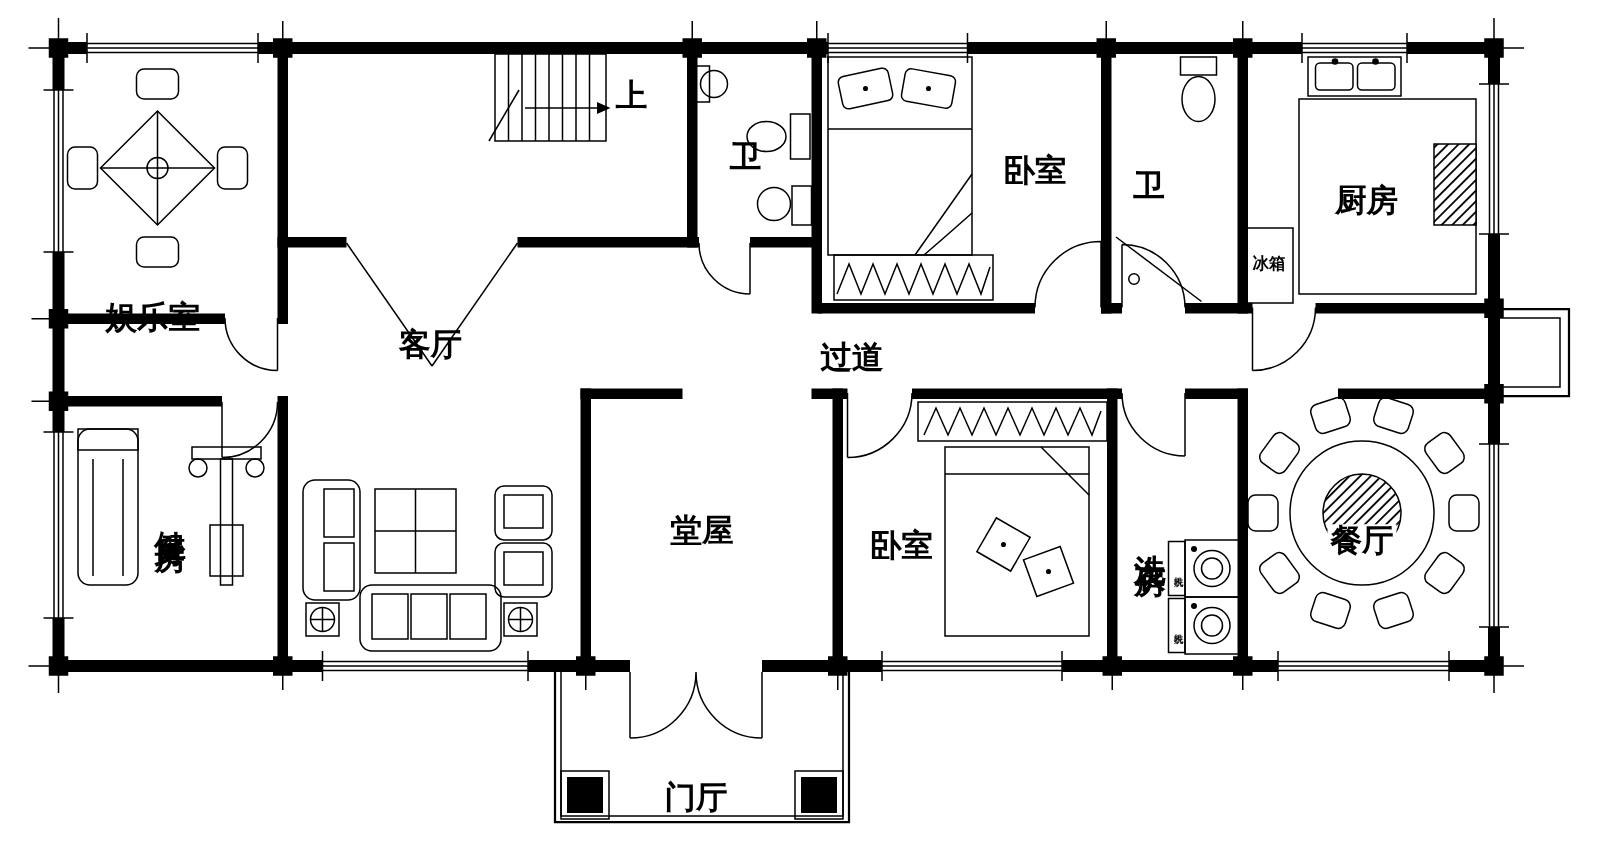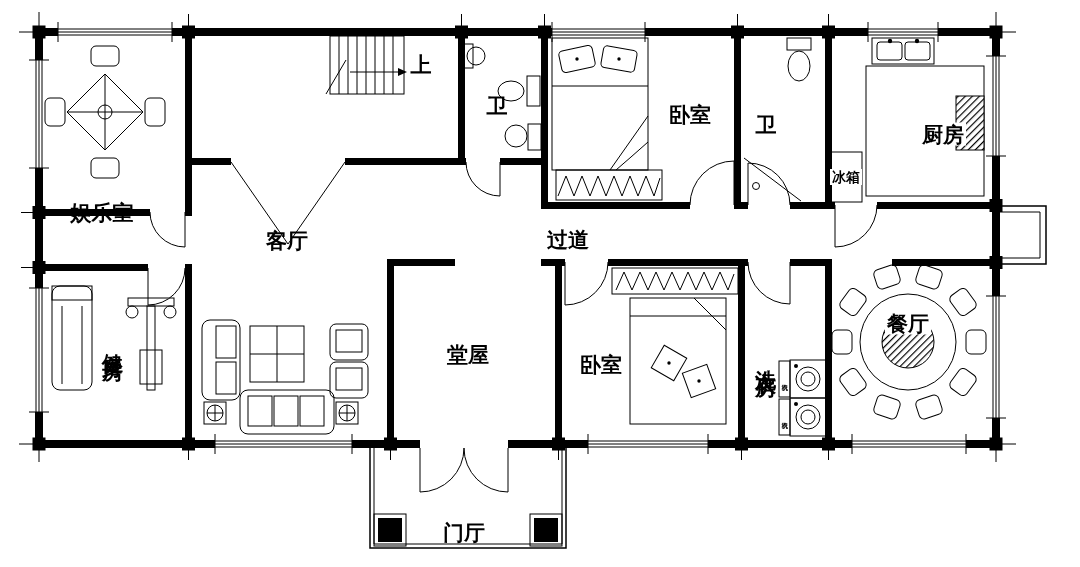--- a/index.html
+++ b/index.html
@@ -3,21 +3,21 @@
 <meta charset="utf-8">
 <style>
   html,body{margin:0;padding:0;background:#ffffff;}
   #plan{position:relative;width:1080px;height:567px;background:#ffffff;overflow:hidden;
         font-family:"Liberation Sans","DejaVu Sans",sans-serif;}
   #plan svg{position:absolute;left:0;top:0;}
   .lbl{position:absolute;transform:translate(-50%,-50%);font-size:21px;font-weight:700;
        color:#000;white-space:nowrap;line-height:1;}
   .lbl.v{writing-mode:vertical-rl;letter-spacing:3px;}
   .lbl.bg{background:#fff;padding:1px 2px;}
-  .lbl.small{font-size:14px;}
+  .lbl.small{font-size:11px;}
   .lbl.tiny{font-size:6.5px;font-weight:400;letter-spacing:0;writing-mode:vertical-rl;}
   .wall{fill:#000;stroke:none;}
   .w1{stroke:#000;stroke-width:1;fill:none;}
   .w15{stroke:#000;stroke-width:1.5;fill:none;}
   .fillb{fill:#000;stroke:none;}
 </style>
 </head>
 <body>
 
 <div id="plan">
@@ -334,29 +334,29 @@
     <rect class="w1" x="530" y="514" width="32" height="32"></rect>
     <rect class="fillb" x="534" y="518" width="24" height="24"></rect>
   </g>
   <g>
     <path class="w15" d="M1000,206 H1046 V264 H1000"></path>
     <path class="w1" d="M1000,212 H1040 V258 H1000"></path>
   </g>
 </svg>
 
 <div class="lbl" style="left:102px;top:212px">娱乐室</div>
-<div class="lbl" style="left:287px;top:240px">客厅</div>
+<div class="lbl" style="left:287px;top:230px">客厅</div>
 <div class="lbl" style="left:497px;top:105px">卫</div>
 <div class="lbl bg" style="left:690px;top:114px">卧室</div>
 <div class="lbl" style="left:766px;top:124px">卫</div>
-<div class="lbl bg" style="left:943px;top:134px">厨房</div>
+<div class="lbl bg" style="left:911px;top:134px">厨房</div>
 <div class="lbl" style="left:568px;top:239px">过道</div>
 <div class="lbl v" style="left:113px;top:341px">健身房</div>
 <div class="lbl" style="left:468px;top:354px">堂屋</div>
 <div class="lbl" style="left:601px;top:364px">卧室</div>
 <div class="lbl v" style="left:766px;top:357px">洗衣房</div>
-<div class="lbl bg" style="left:908px;top:323px">餐厅</div>
+<div class="lbl bg" style="left:908px;top:361px">餐厅</div>
 <div class="lbl" style="left:464px;top:532px">门厅</div>
 <div class="lbl" style="left:421px;top:64px">上</div>
 <div class="lbl small bg" style="left:846px;top:177px">冰箱</div>
 <div class="lbl tiny" style="left:784.5px;top:379px">洗衣机</div>
 <div class="lbl tiny" style="left:784.5px;top:417px">洗衣机</div>
 </div>
 
 </body></html>

